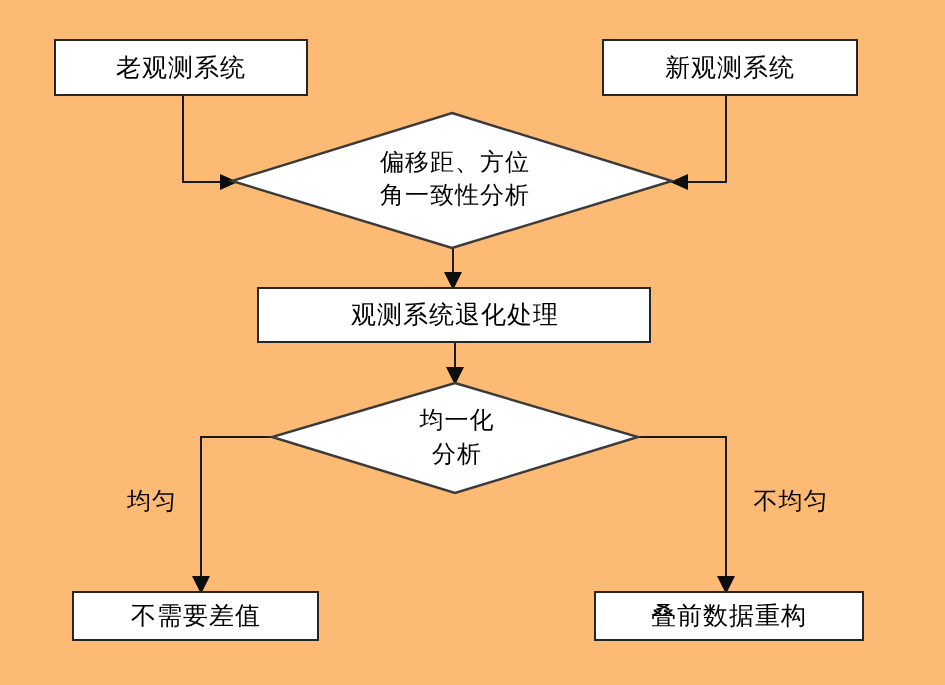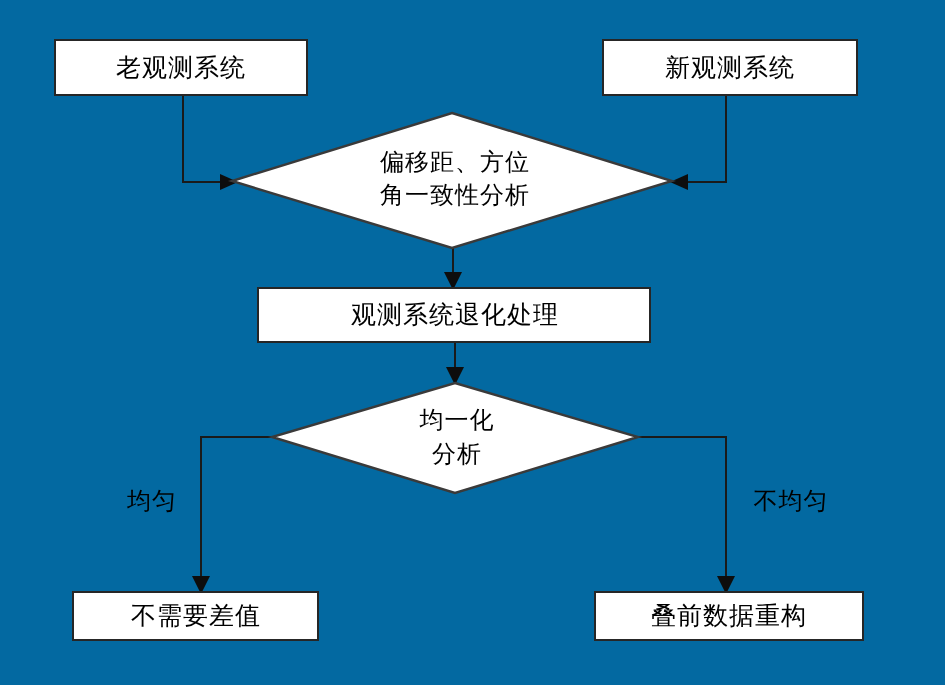--- a/index.html
+++ b/index.html
@@ -10,21 +10,21 @@
   body {
     width: 945px;
     height: 685px;
     overflow: hidden;
     font-family: "DejaVu Sans", "Liberation Sans", sans-serif;
   }
   #flow-root {
     position: relative;
     width: 945px;
     height: 685px;
-    background: #0369a1;
+    background: #fdba74;
   }
   svg#flowchart {
     display: block;
     width: 945px;
     height: 685px;
   }
   .node-shape {
     fill: #ffffff;
     stroke: #262626;
     stroke-width: 2;

